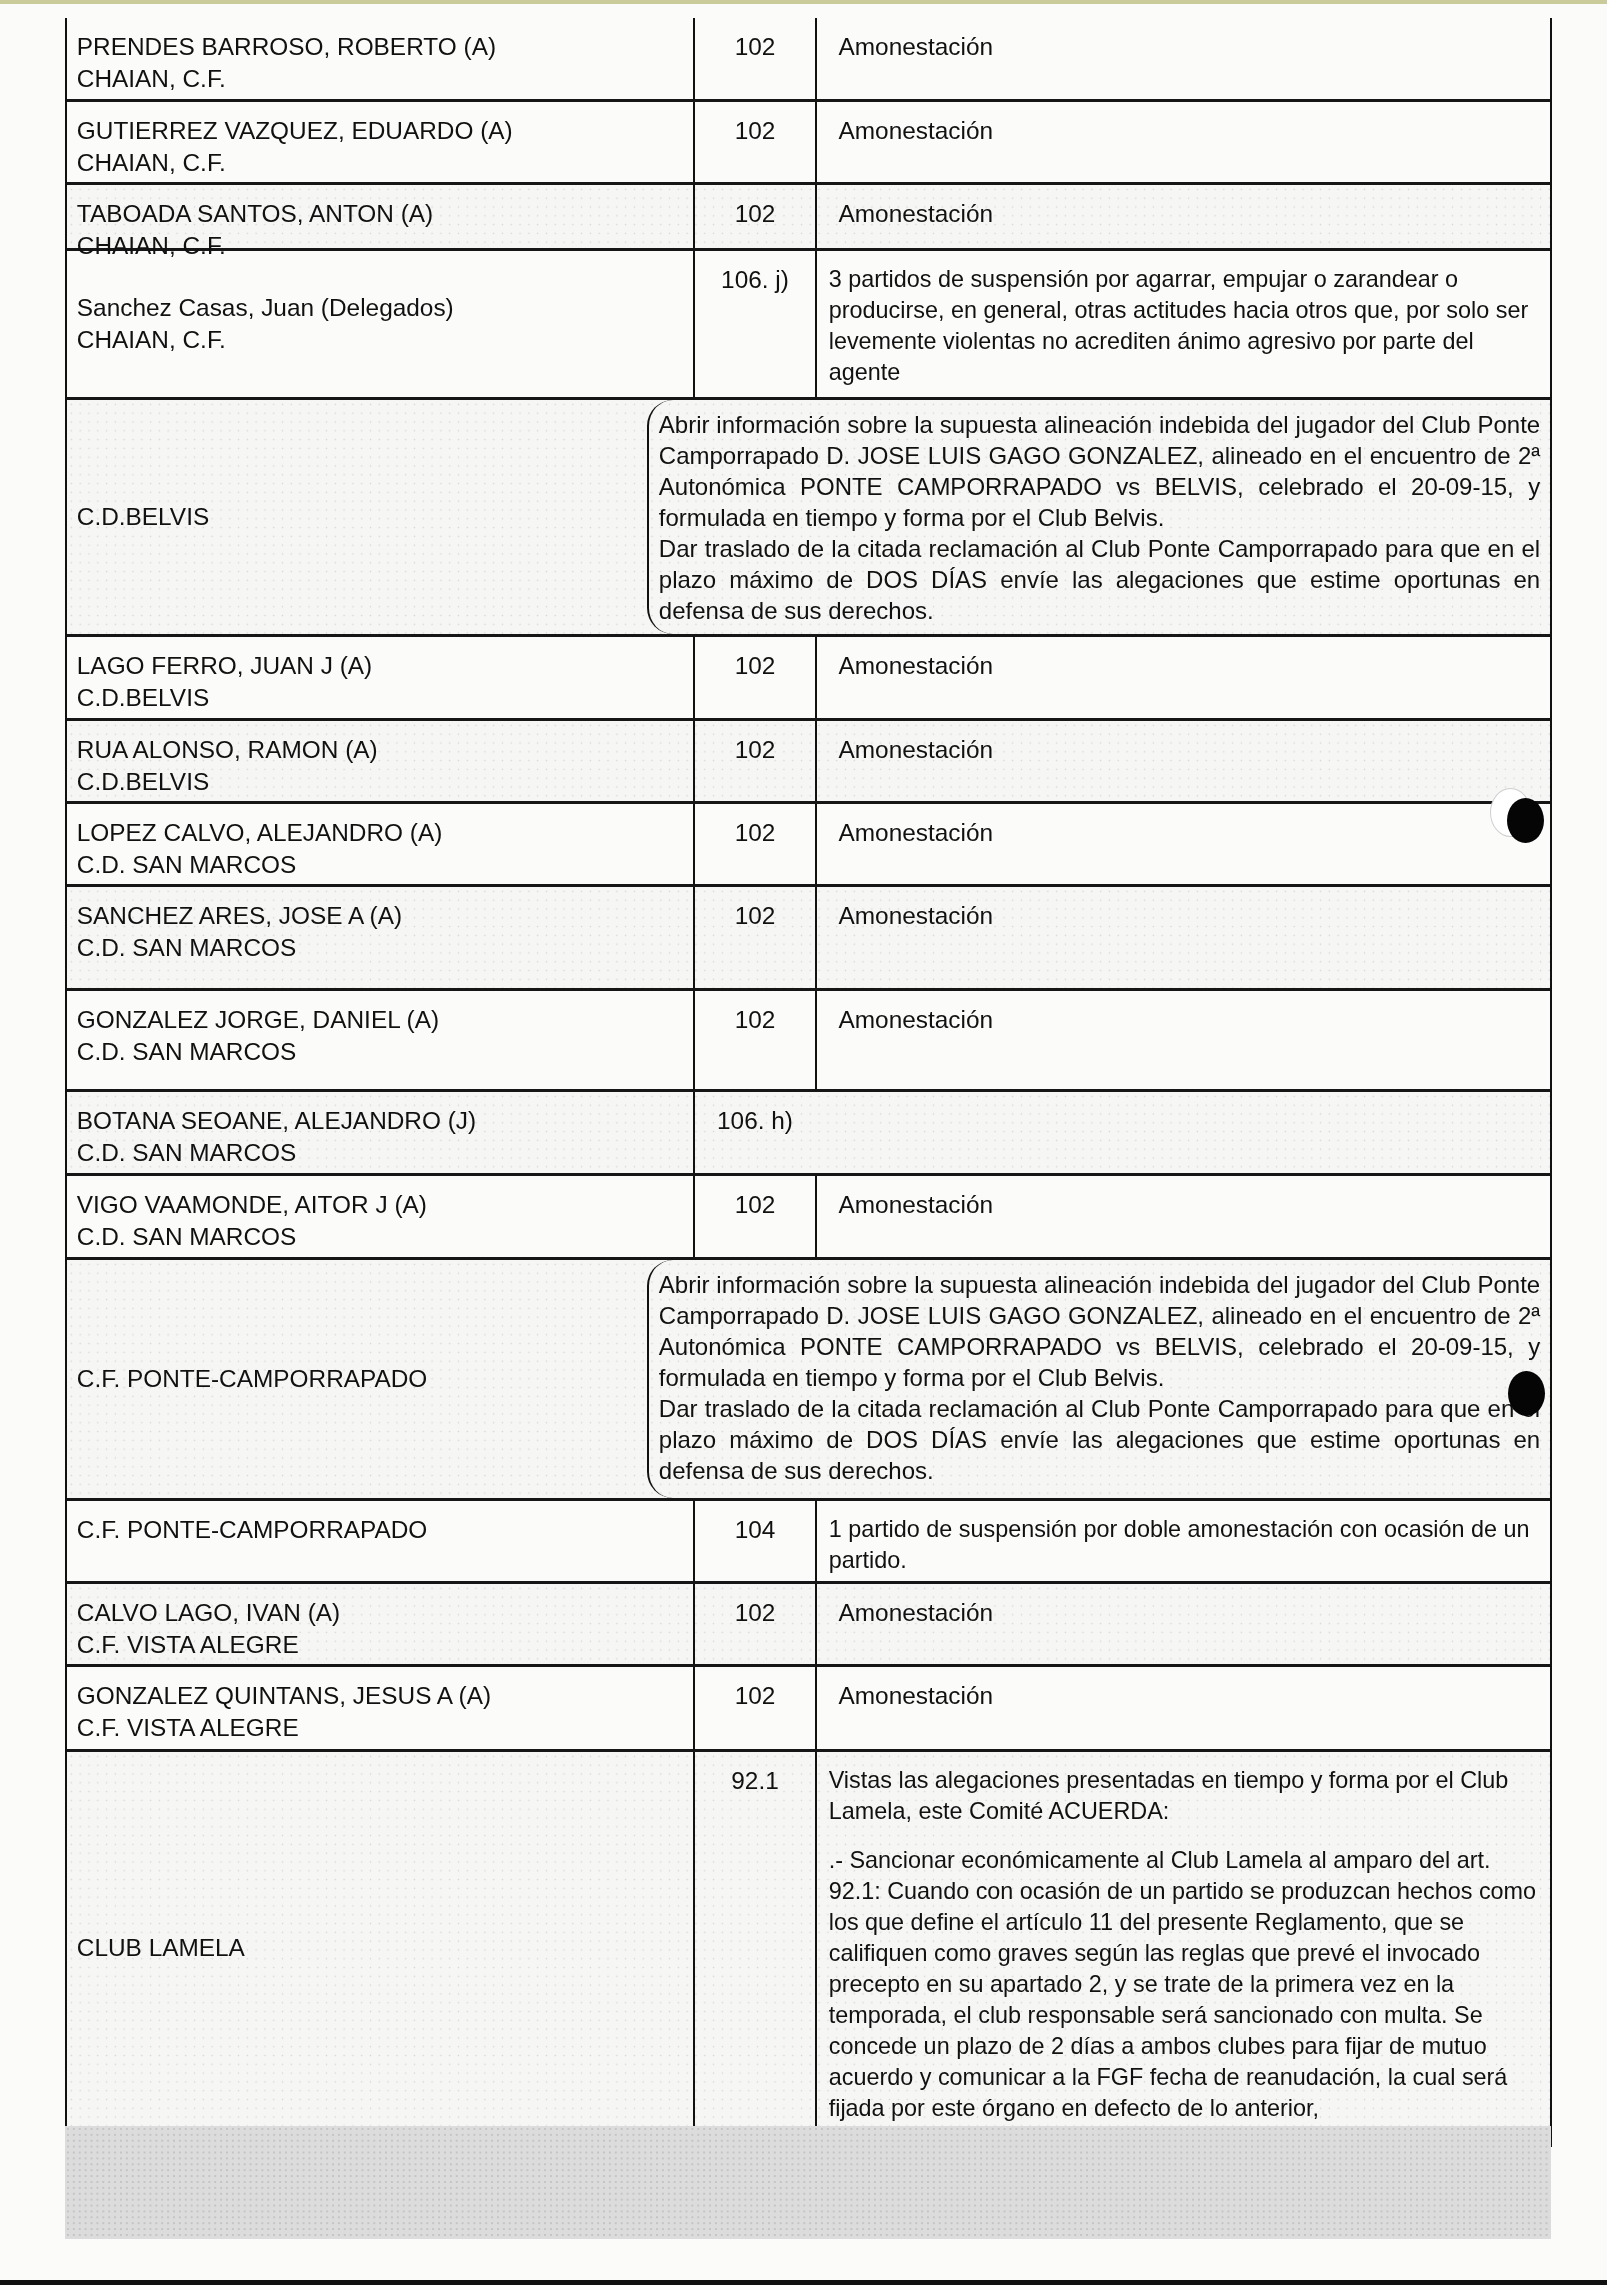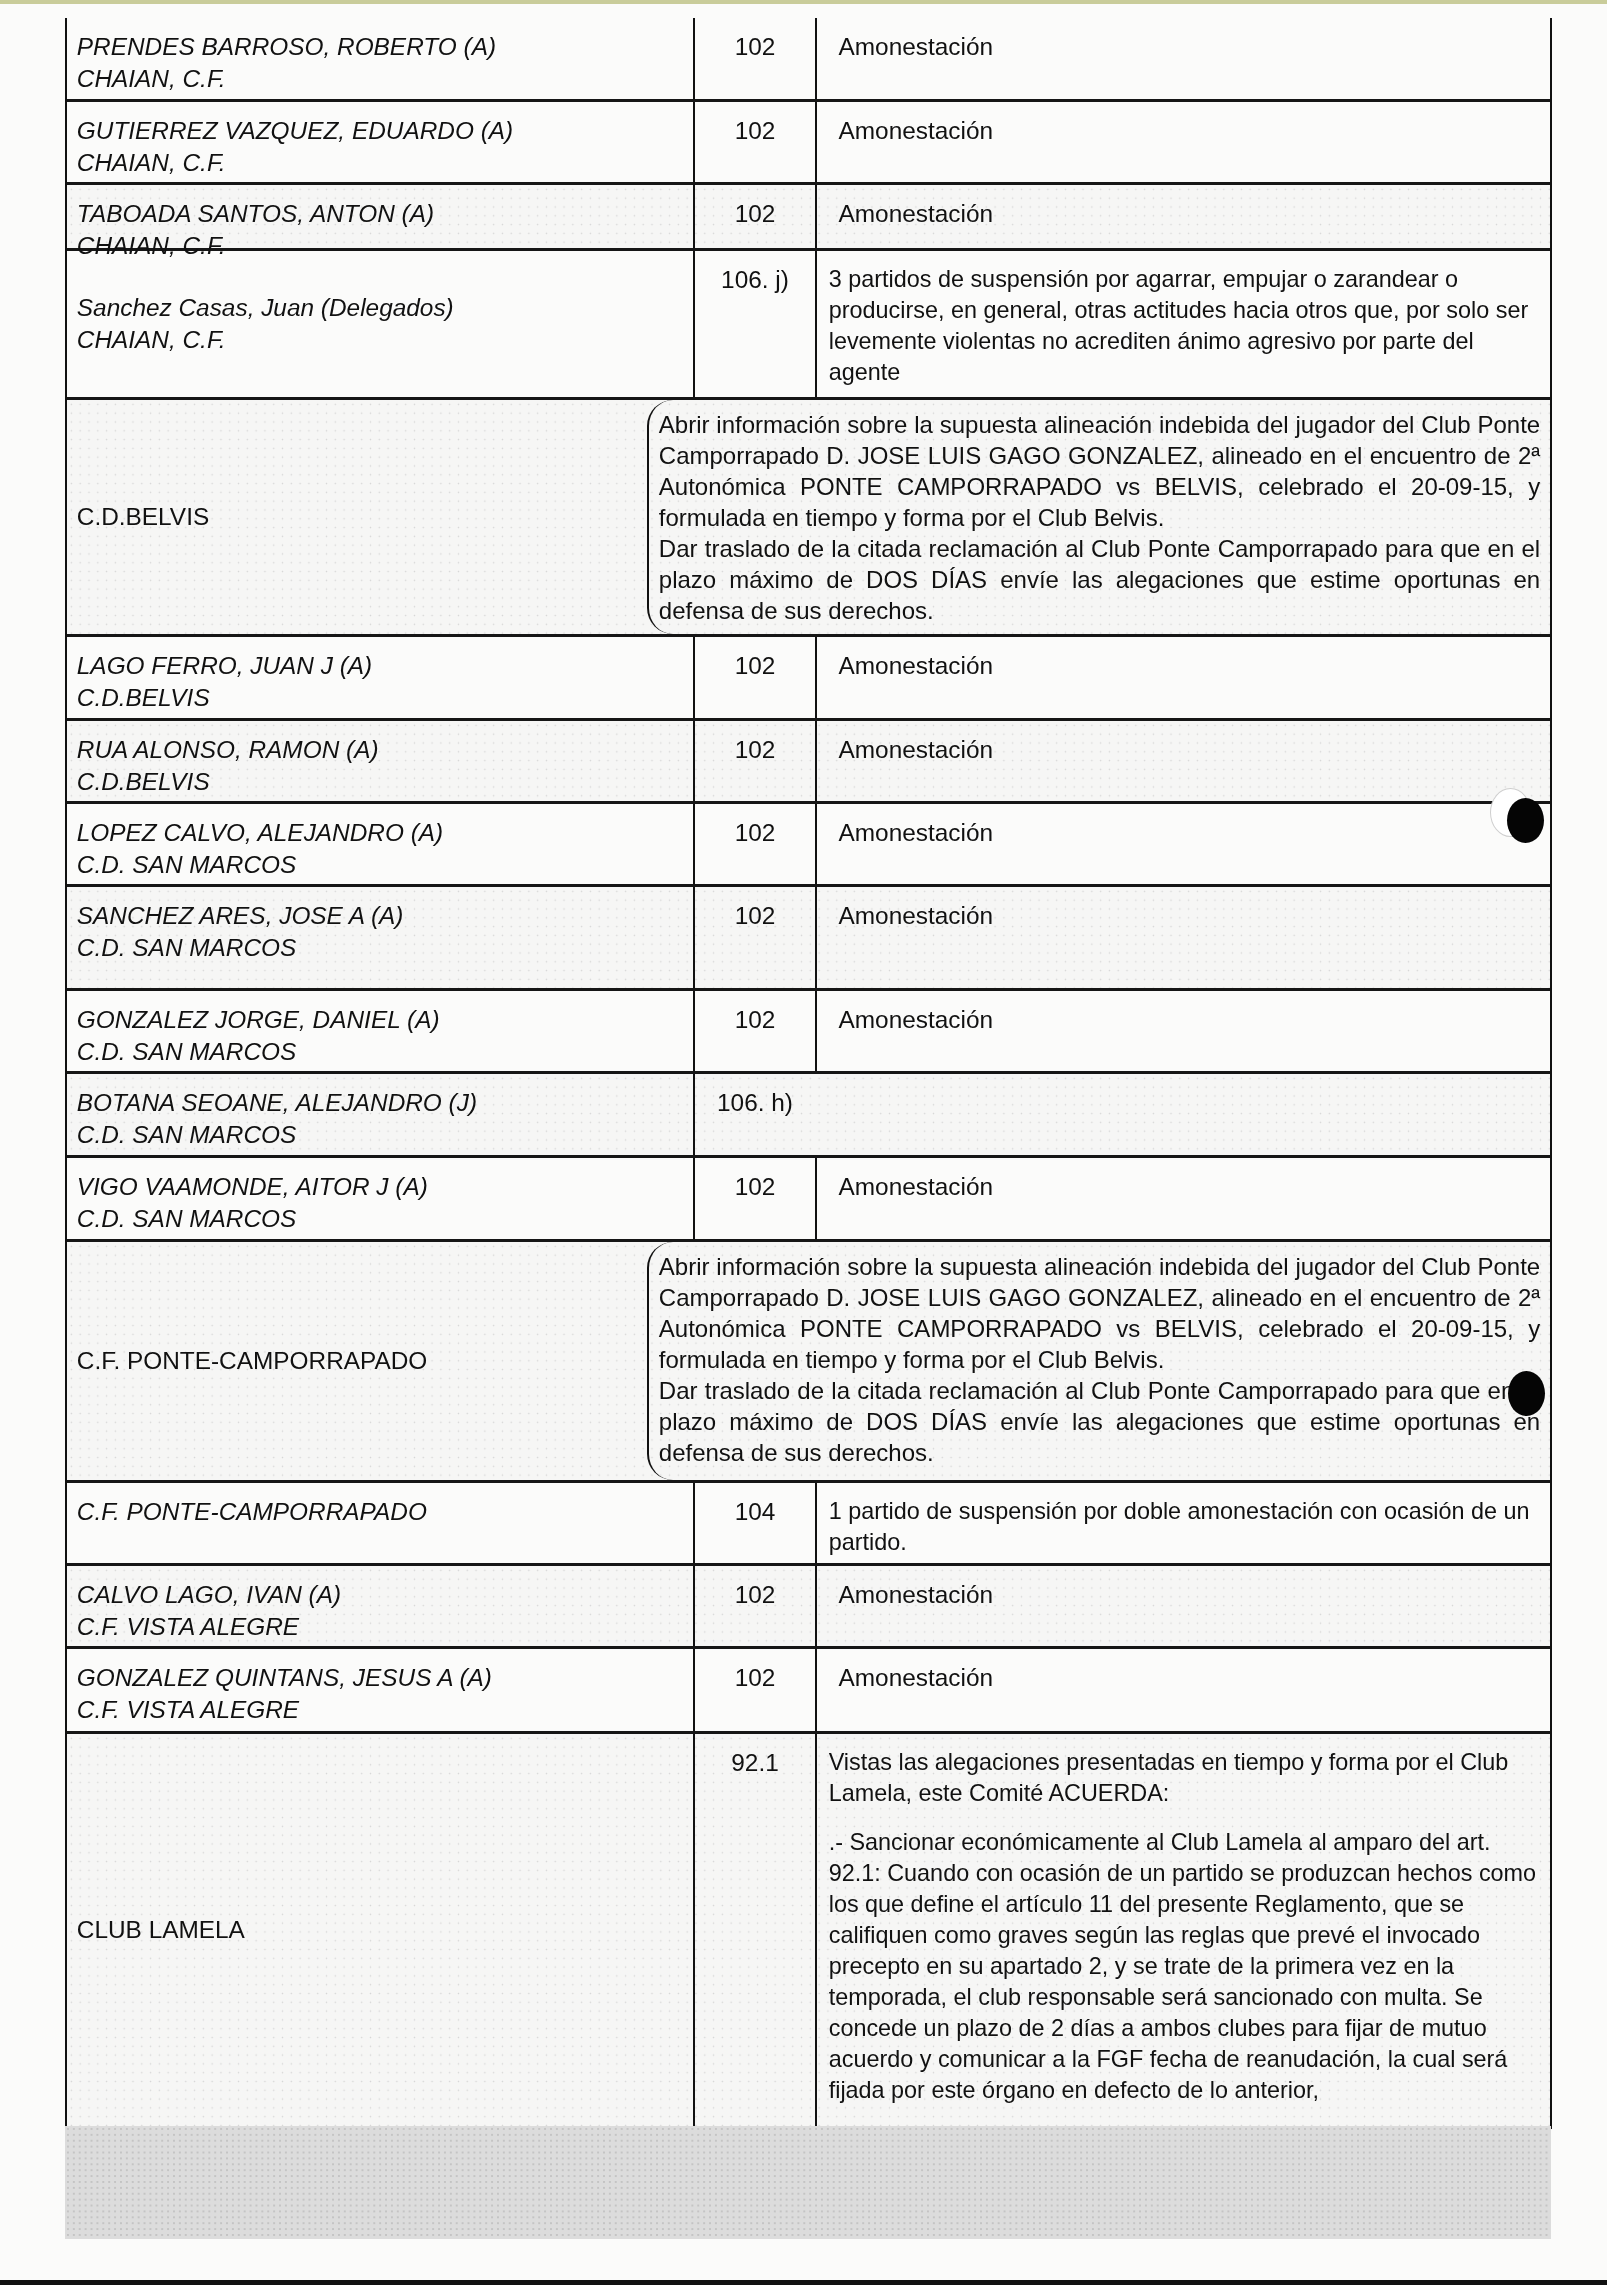--- a/index.html
+++ b/index.html
@@ -21,21 +21,21 @@
   }
   .row.shaded { background-image: radial-gradient(#d6d6d6 0.9px, transparent 1px); background-size:8.8px 8.8px; background-color:#f6f6f5; }
   .cell { box-sizing:border-box; font-size:24.4px; line-height:32px; }
   .c-name { width:580px; padding:13.7px 9.8px 0 9.8px; }
   .c-art { width:122px; border-left:2.9px solid #111; text-align:center; padding-top:13.7px;margin-left:46px; }
   .c-desc { flex:1; border-left:2.9px solid #111; padding:13.7px 19.5px 0 21.5px; }
   .c-desc.small { font-size:23.4px; line-height:31px; padding:13.7px 13.7px 0 11.7px; }
   .c-name.center-v { display:flex; align-items:center; padding-top:0; }
   .c-wide { flex:1; border-left:2.9px solid #111; padding:9.8px 9.8px 0 9.8px; font-size:24px; line-height:31px; text-align:justify;border-radius:26px; }
   .c-wide p { margin:0; }
-  .line { display:block;font-style:italic; }
+  .line { display:block; }
   .gray-band {
     position:absolute; left:65px; top:2126px; width:1486px; height:113px;
     background-color:#dcdcdc;
     background-image: radial-gradient(#c4c4c4 0.9px, transparent 1px);
     background-size:5.9px 5.9px;
   }
   .hole { position:absolute; width:37px; height:45px; border-radius:50%; background:#050505; }
   .hole-ring { position:absolute; width:39px; height:47px; border-radius:50%; border:1px solid #cfcfcf; background:#fff; }
   .spacer { height:17.6px; }
 </style>
@@ -123,21 +123,21 @@
 
   <div class="row shaded" style="height:104px">
     <div class="cell c-name">
       <span class="line">SANCHEZ ARES, JOSE A (A)</span>
       <span class="line">C.D. SAN MARCOS</span>
     </div>
     <div class="cell c-art">102</div>
     <div class="cell c-desc">Amonestación</div>
   </div>
 
-  <div class="row" style="height:83px">
+  <div class="row" style="height:101px">
     <div class="cell c-name">
       <span class="line">GONZALEZ JORGE, DANIEL (A)</span>
       <span class="line">C.D. SAN MARCOS</span>
     </div>
     <div class="cell c-art">102</div>
     <div class="cell c-desc">Amonestación</div>
   </div>
 
   <div class="row shaded" style="height:84px">
     <div class="cell c-name">

